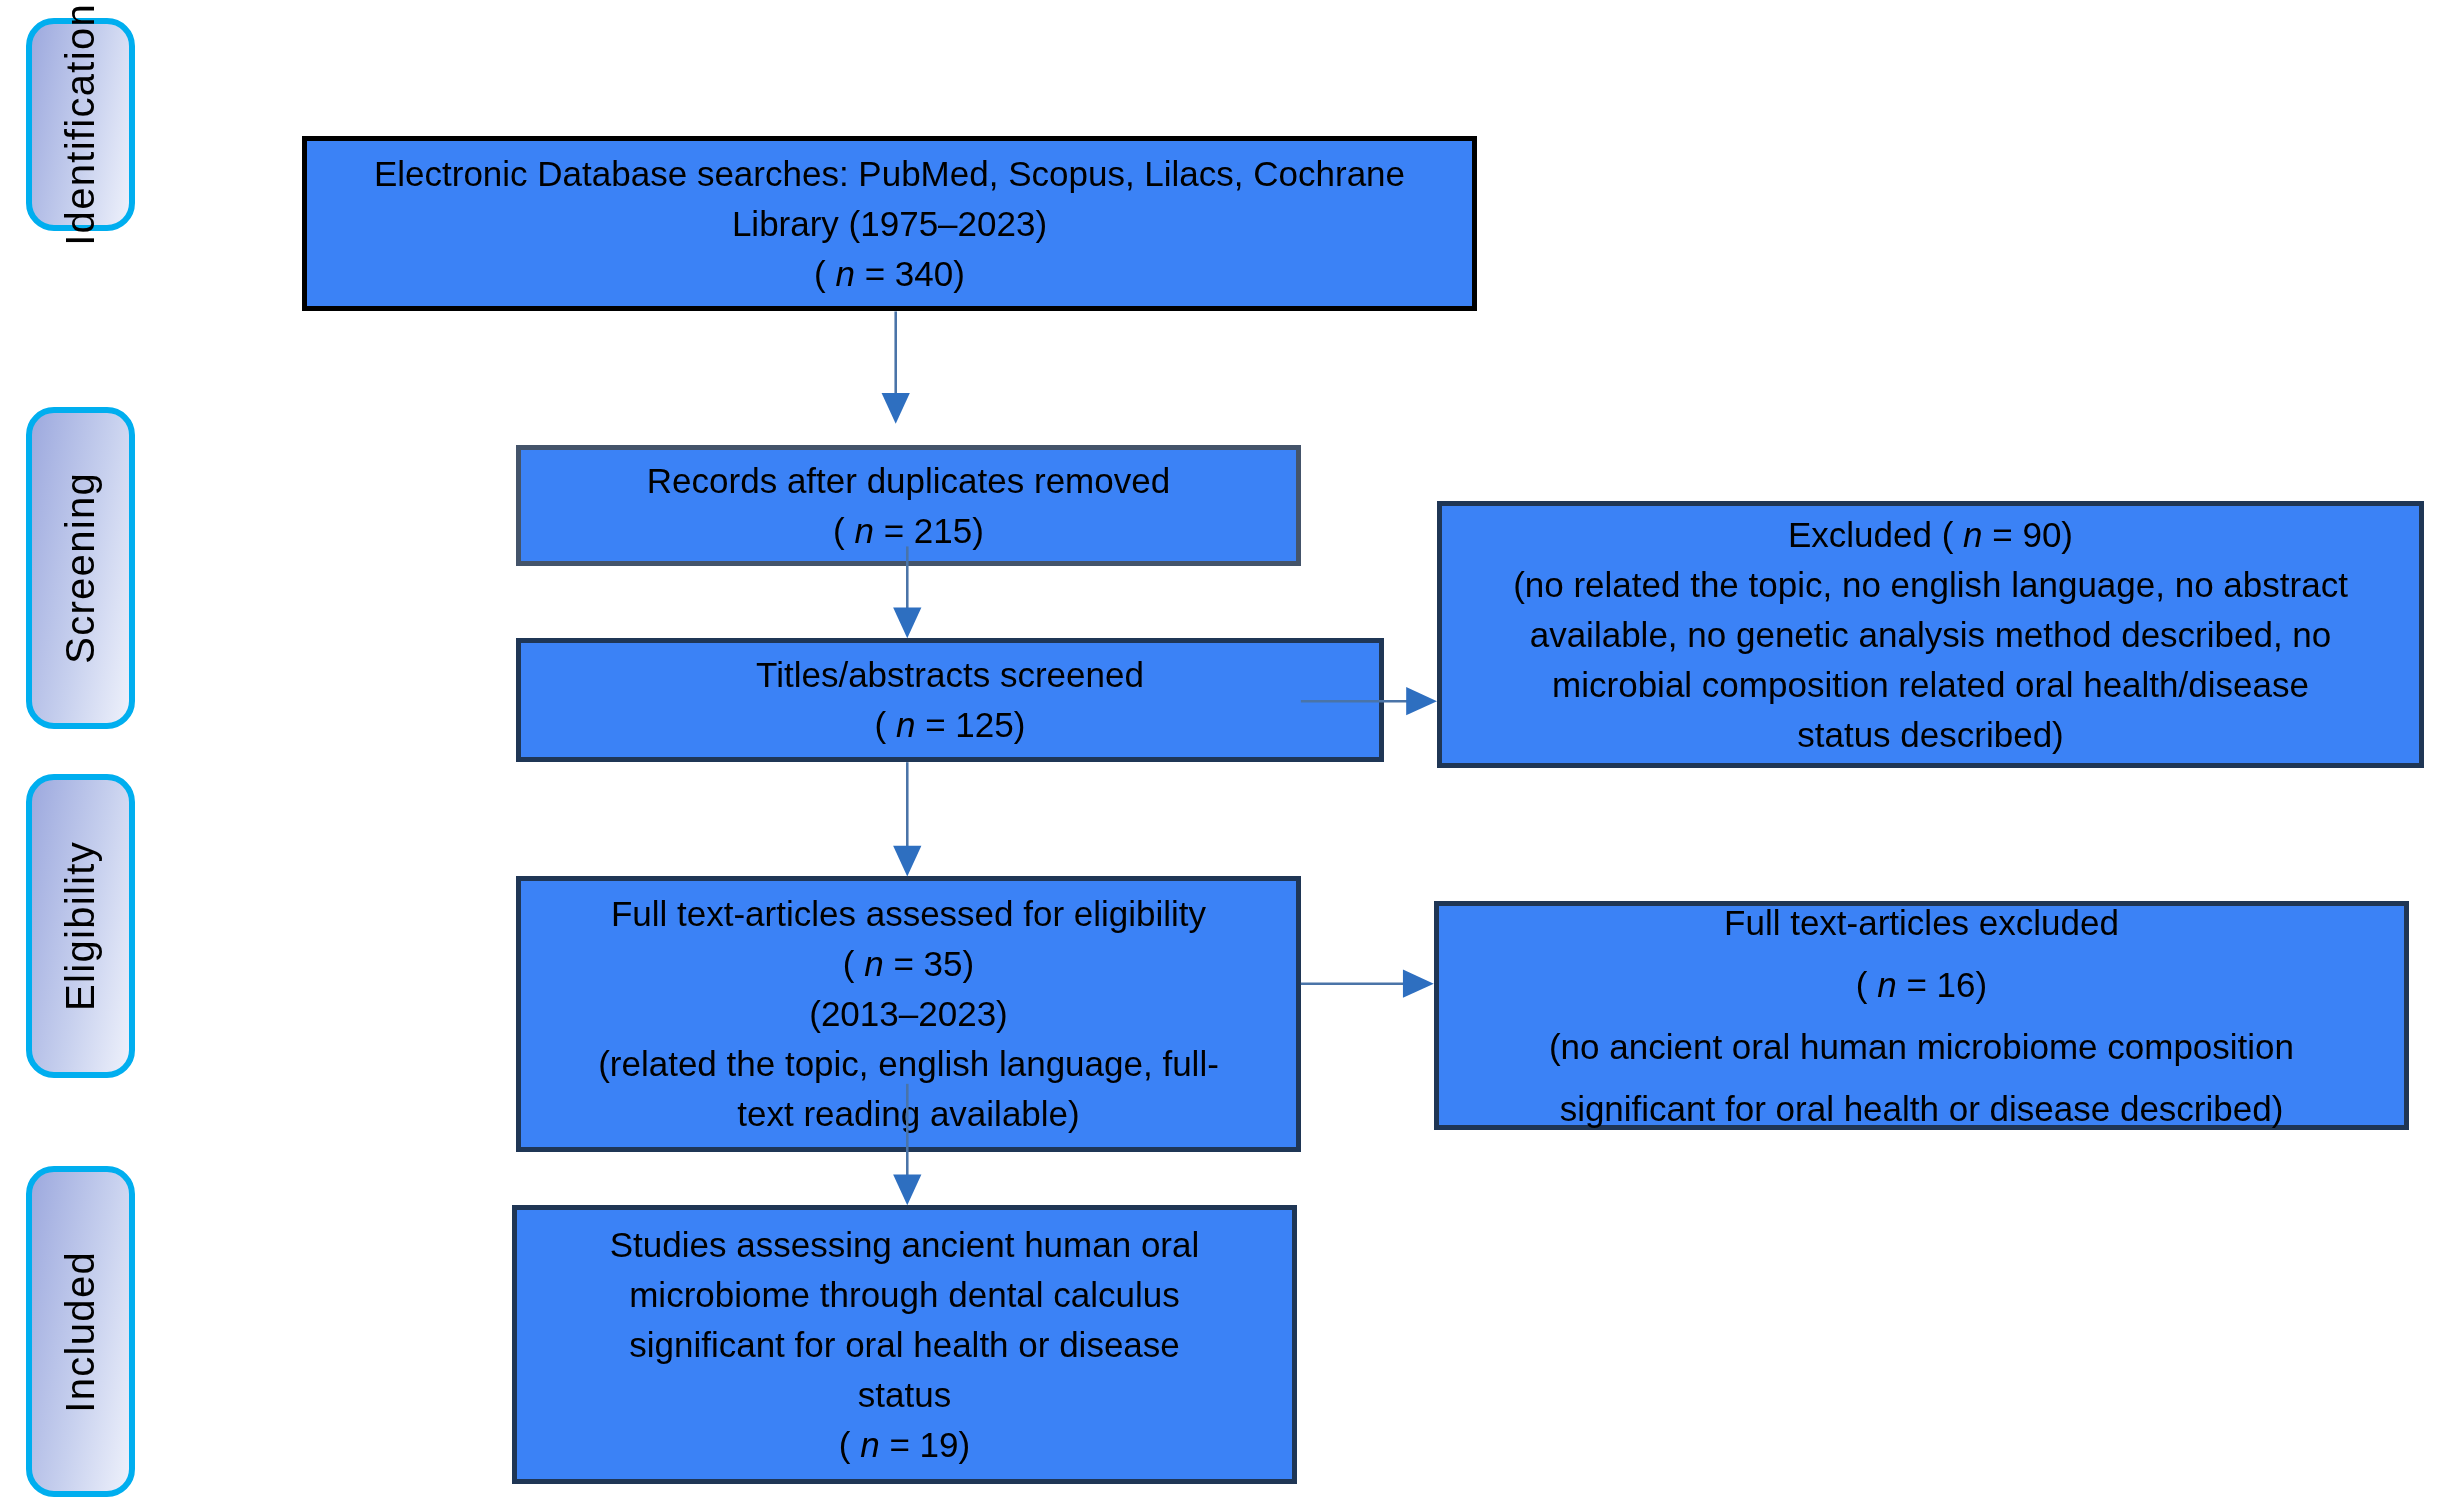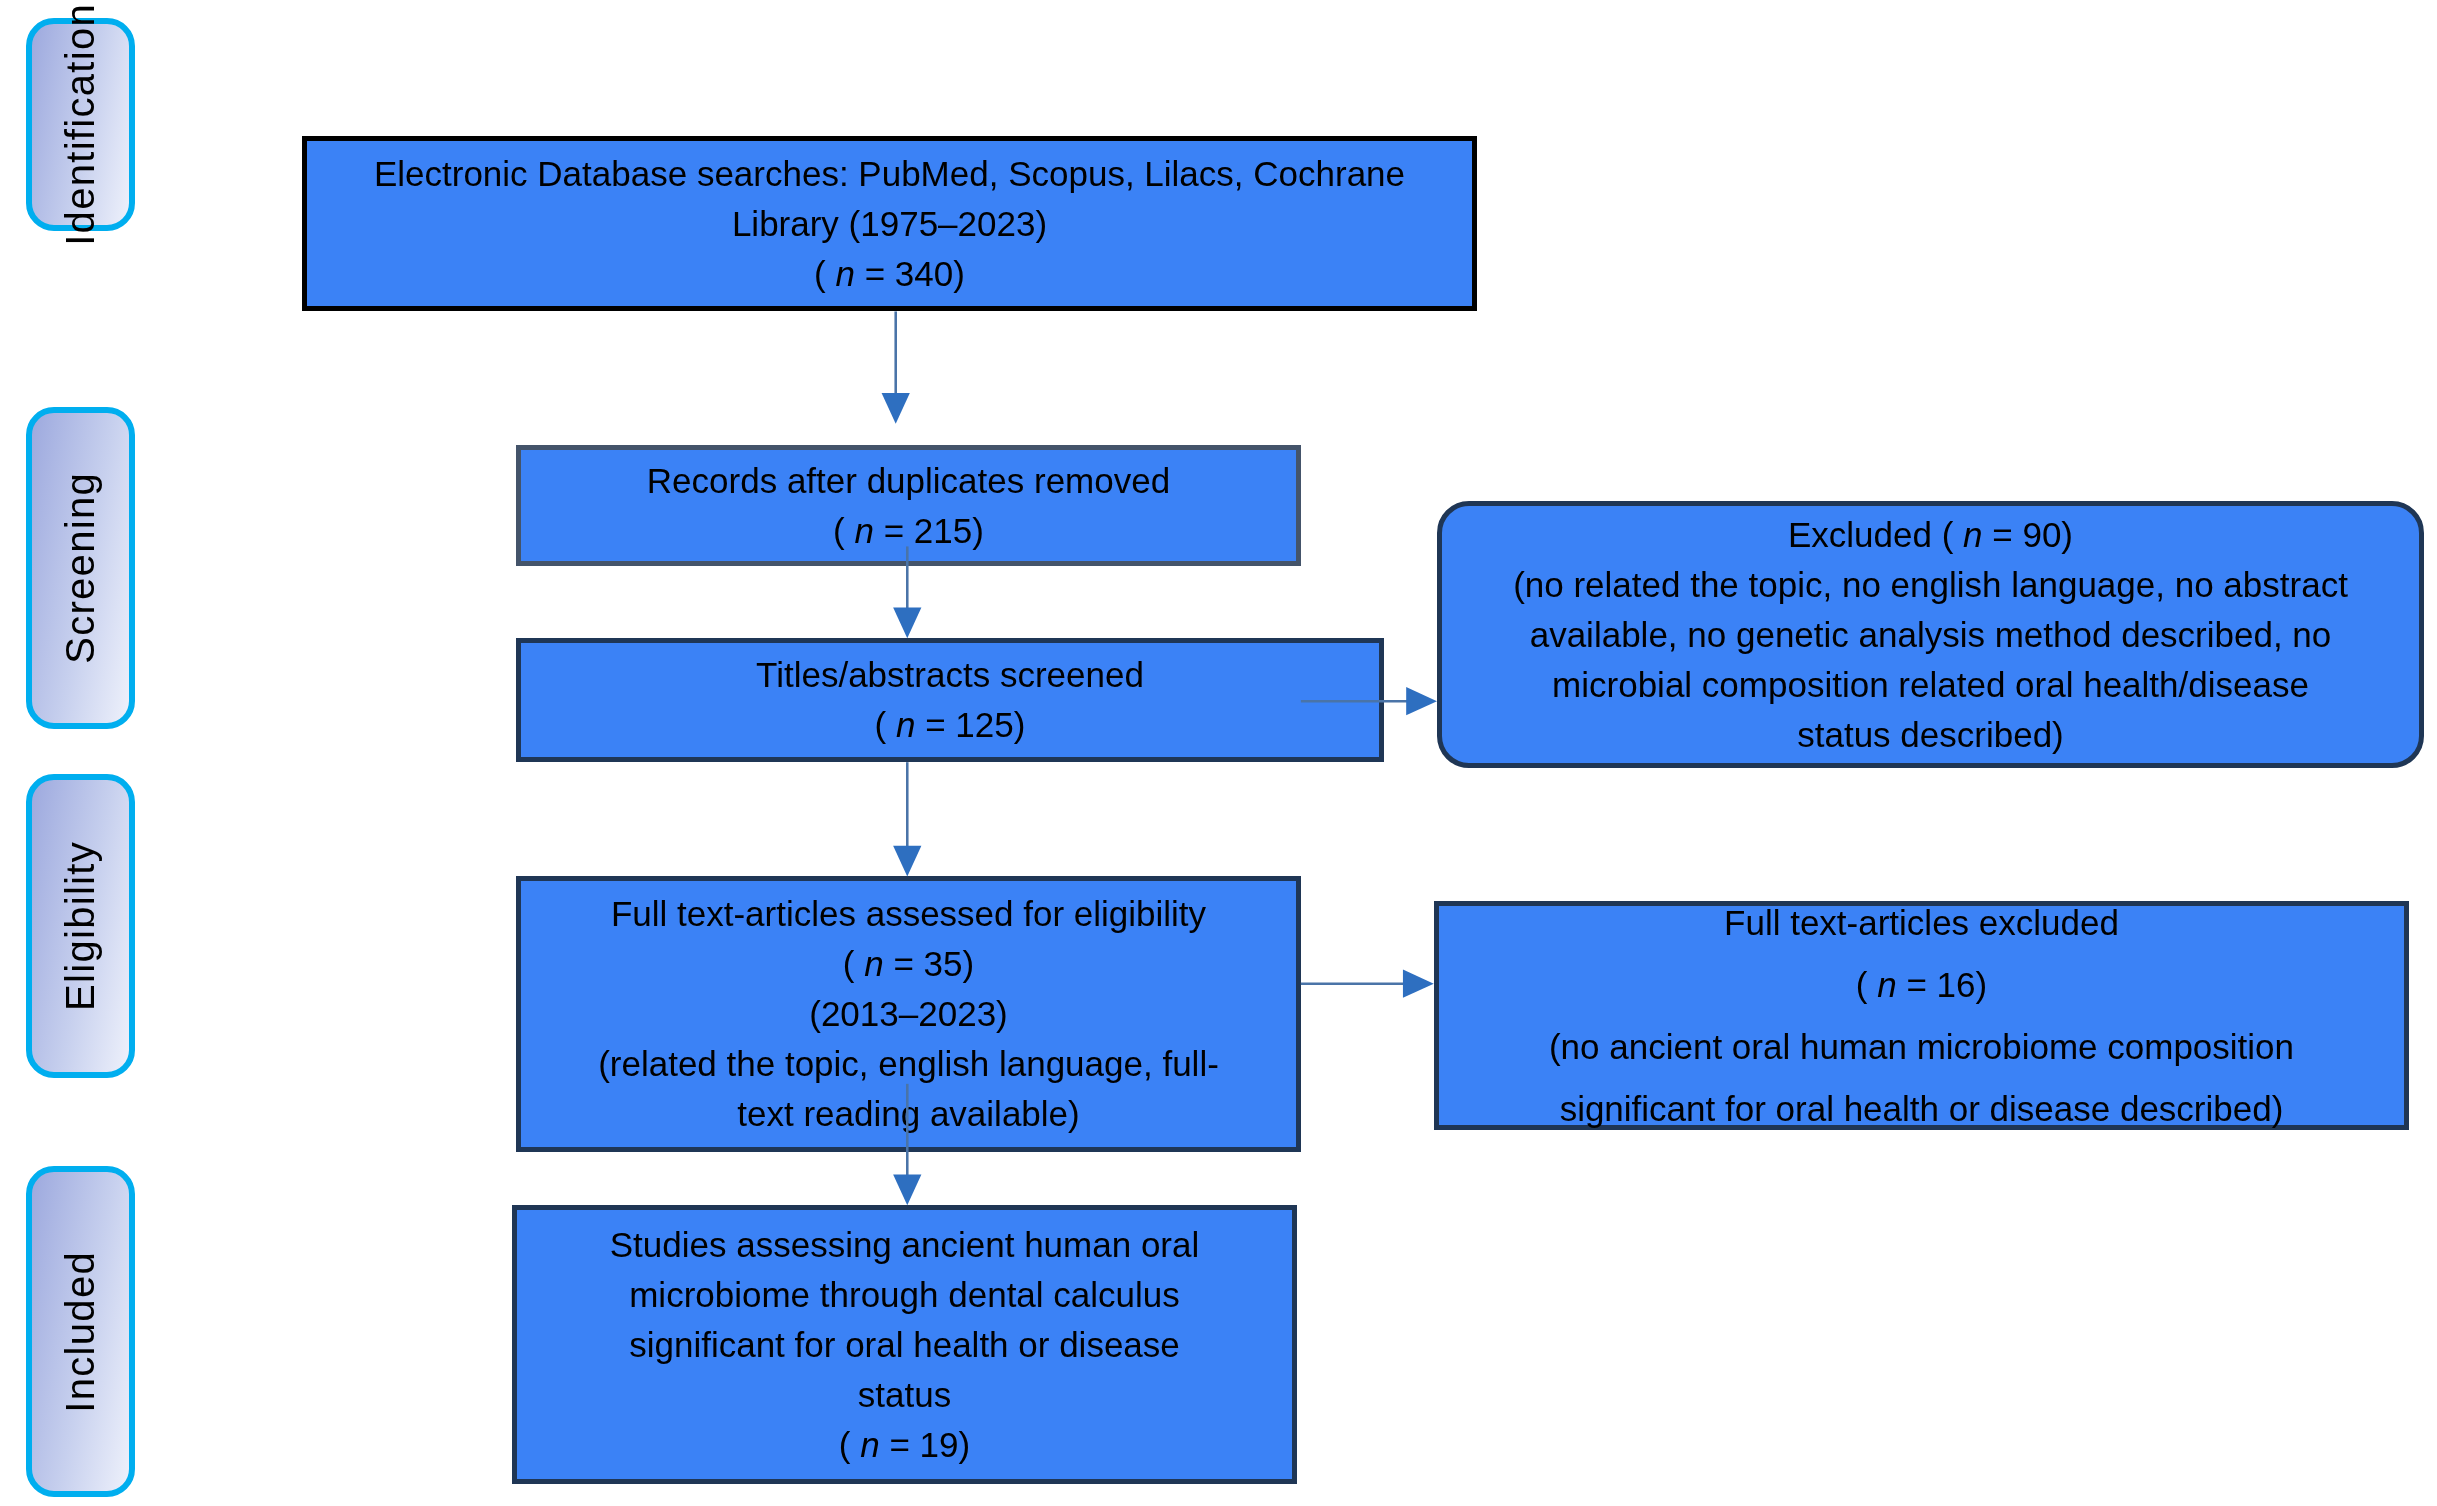--- a/index.html
+++ b/index.html
@@ -60,21 +60,21 @@
   }
   .fbox .line i { font-style: italic; }
 
   .b-black { border: 5.8px solid var(--box-border-black, #000000); }
   .b-slate { border: 5.1px solid var(--box-border-slate, #44546a); }
   .b-navy  { border: 5.1px solid var(--box-border-navy, #1f3655); }
 
   #box-search   { left: 302px;  top: 136px;  width: 1175px; height: 175px; }
   #box-dedup    { left: 516px;  top: 445px;  width: 785px; height: 121px; }
   #box-screened { left: 516px;  top: 638px;  width: 868px; height: 124px; }
-  #box-excl1    { left: 1437px; top: 501px;  width: 987px; height: 267px; border-radius: 32px; }
+  #box-excl1    { left: 1437px; top: 501px;  width: 987px; height: 267px; }
   #box-fulltext { left: 516px;  top: 876px; width: 785px; height: 276px; }
   #box-excl2    { left: 1434px; top: 901px; width: 975px; height: 229px; gap: 12px; }
   #box-included { left: 512px;  top: 1205px; width: 785px; height: 279px; }
 
   #stage-identification { top: 18px;   height: 213px; }
   #stage-screening      { top: 407px;  height: 322px; }
   #stage-eligibility    { top: 774px; height: 304px; }
   #stage-included       { top: 1166px; height: 331px; }
 
   

